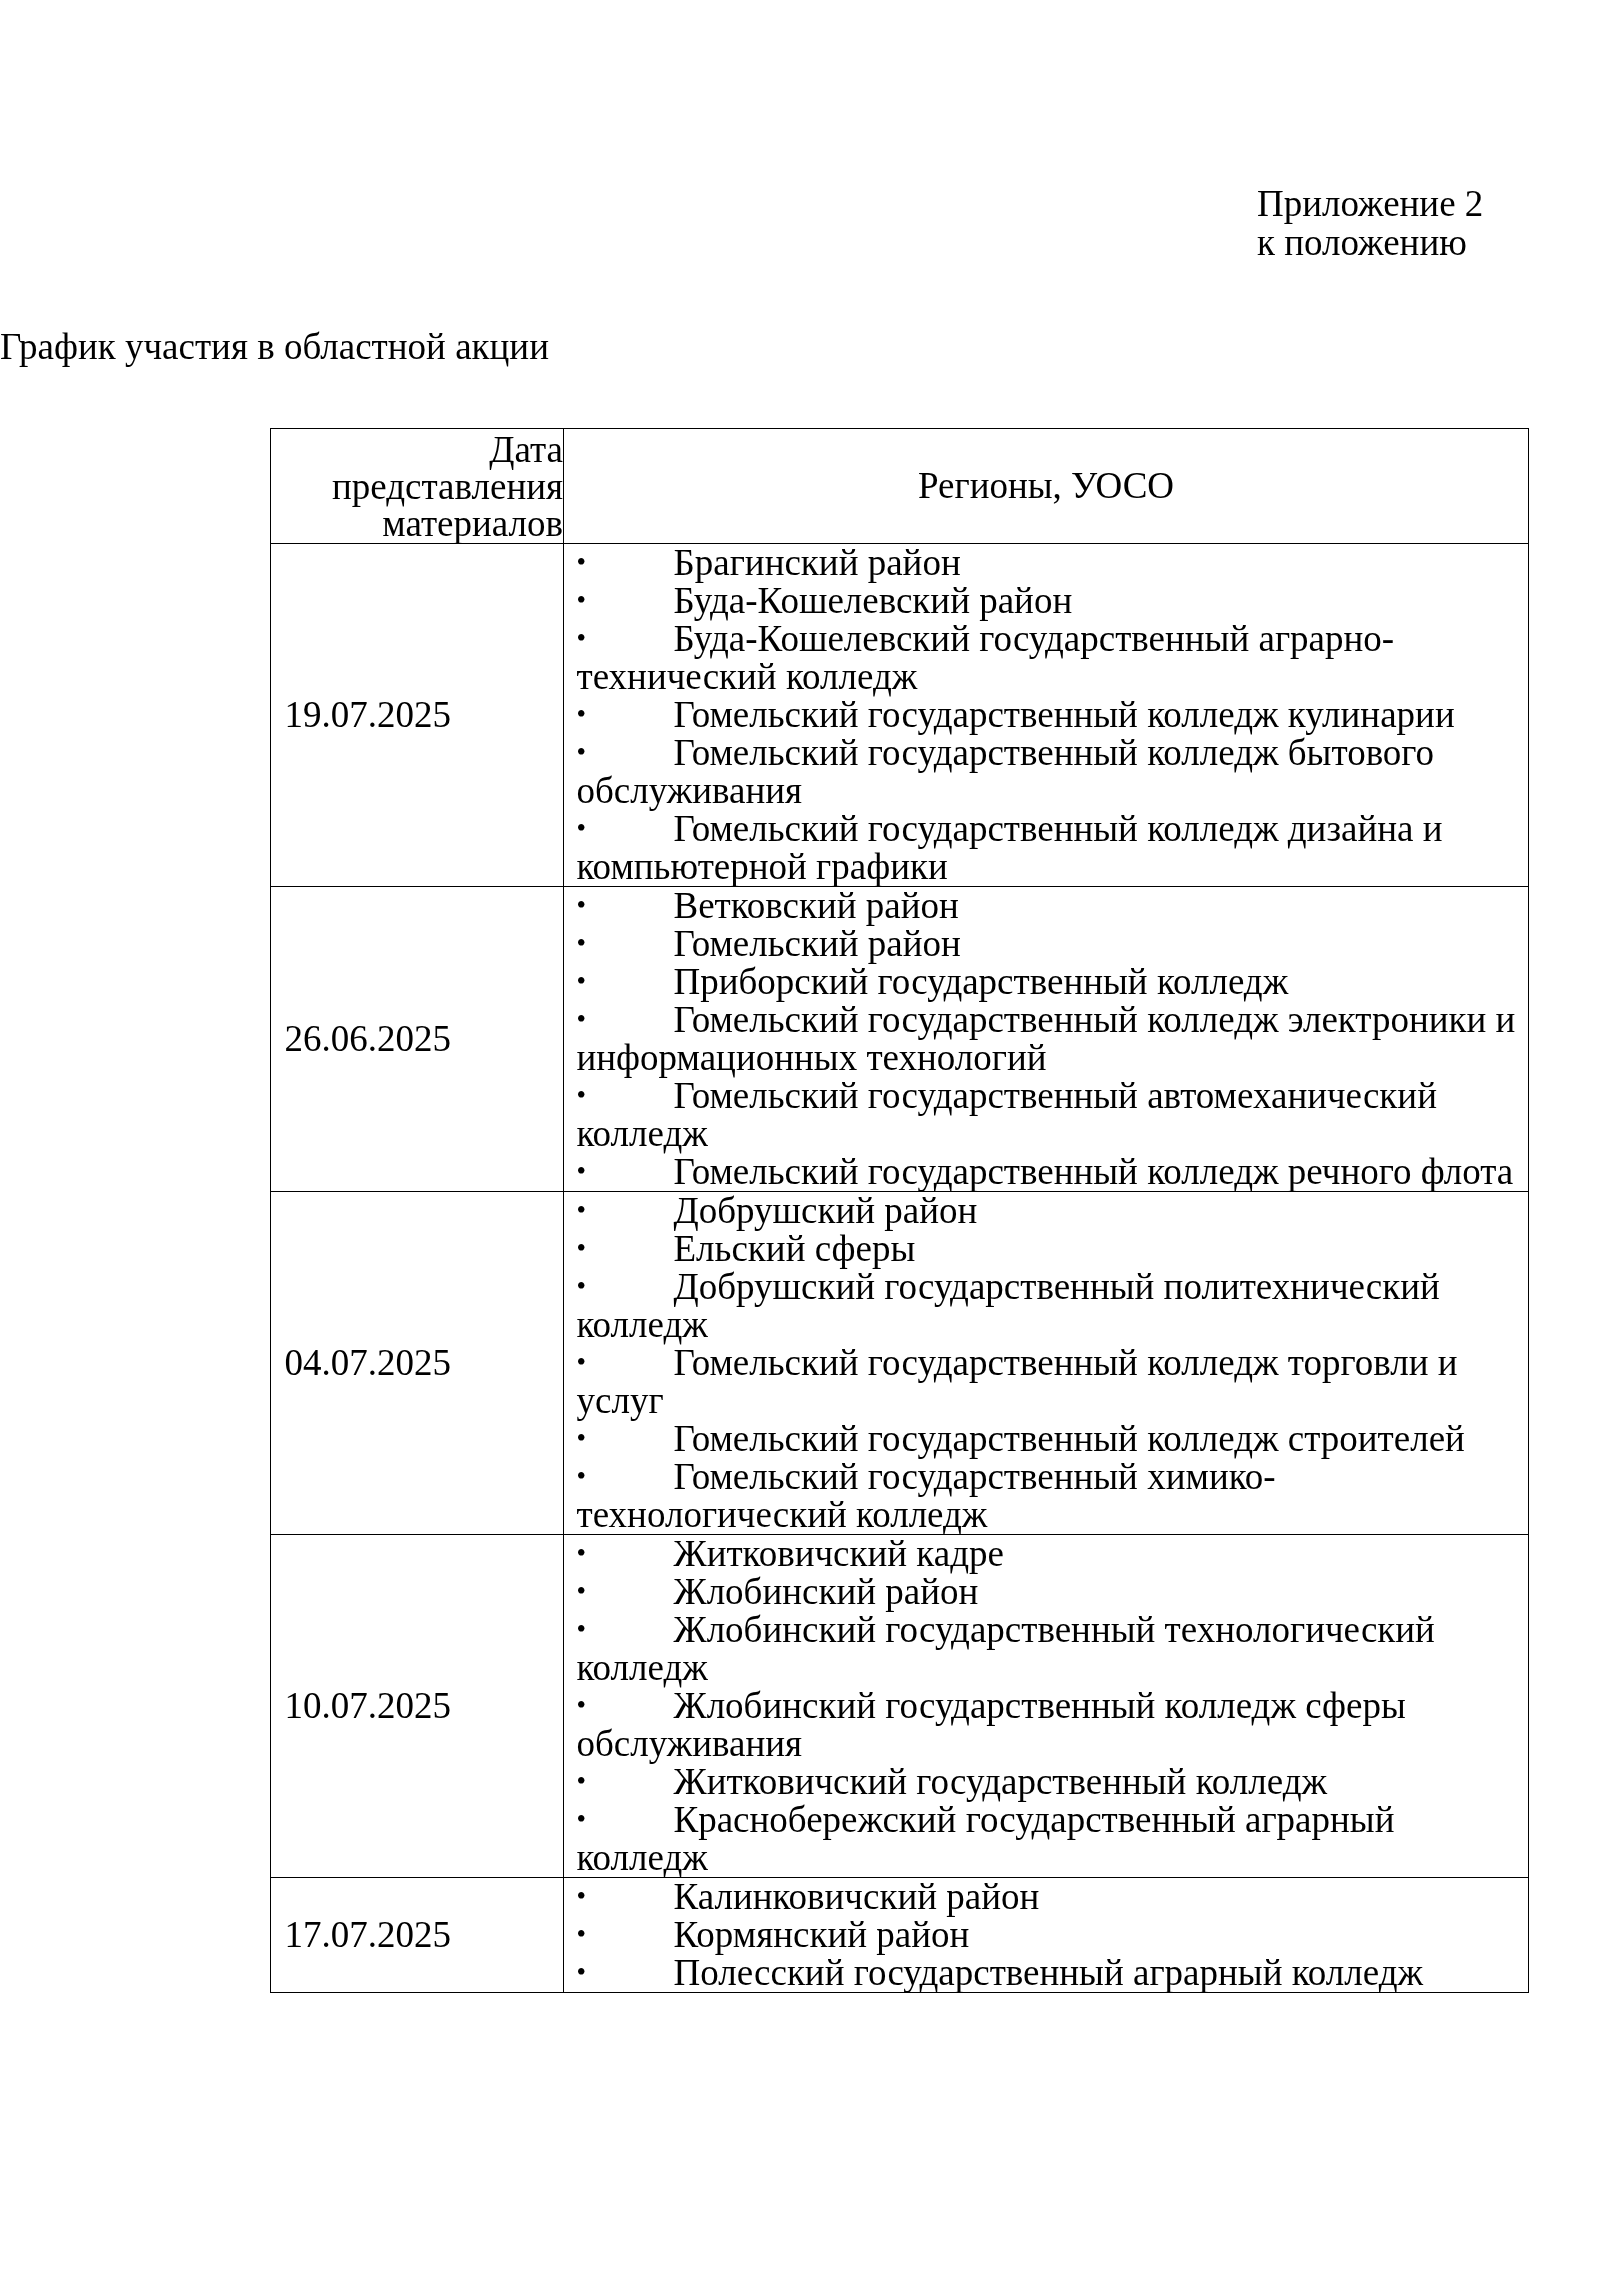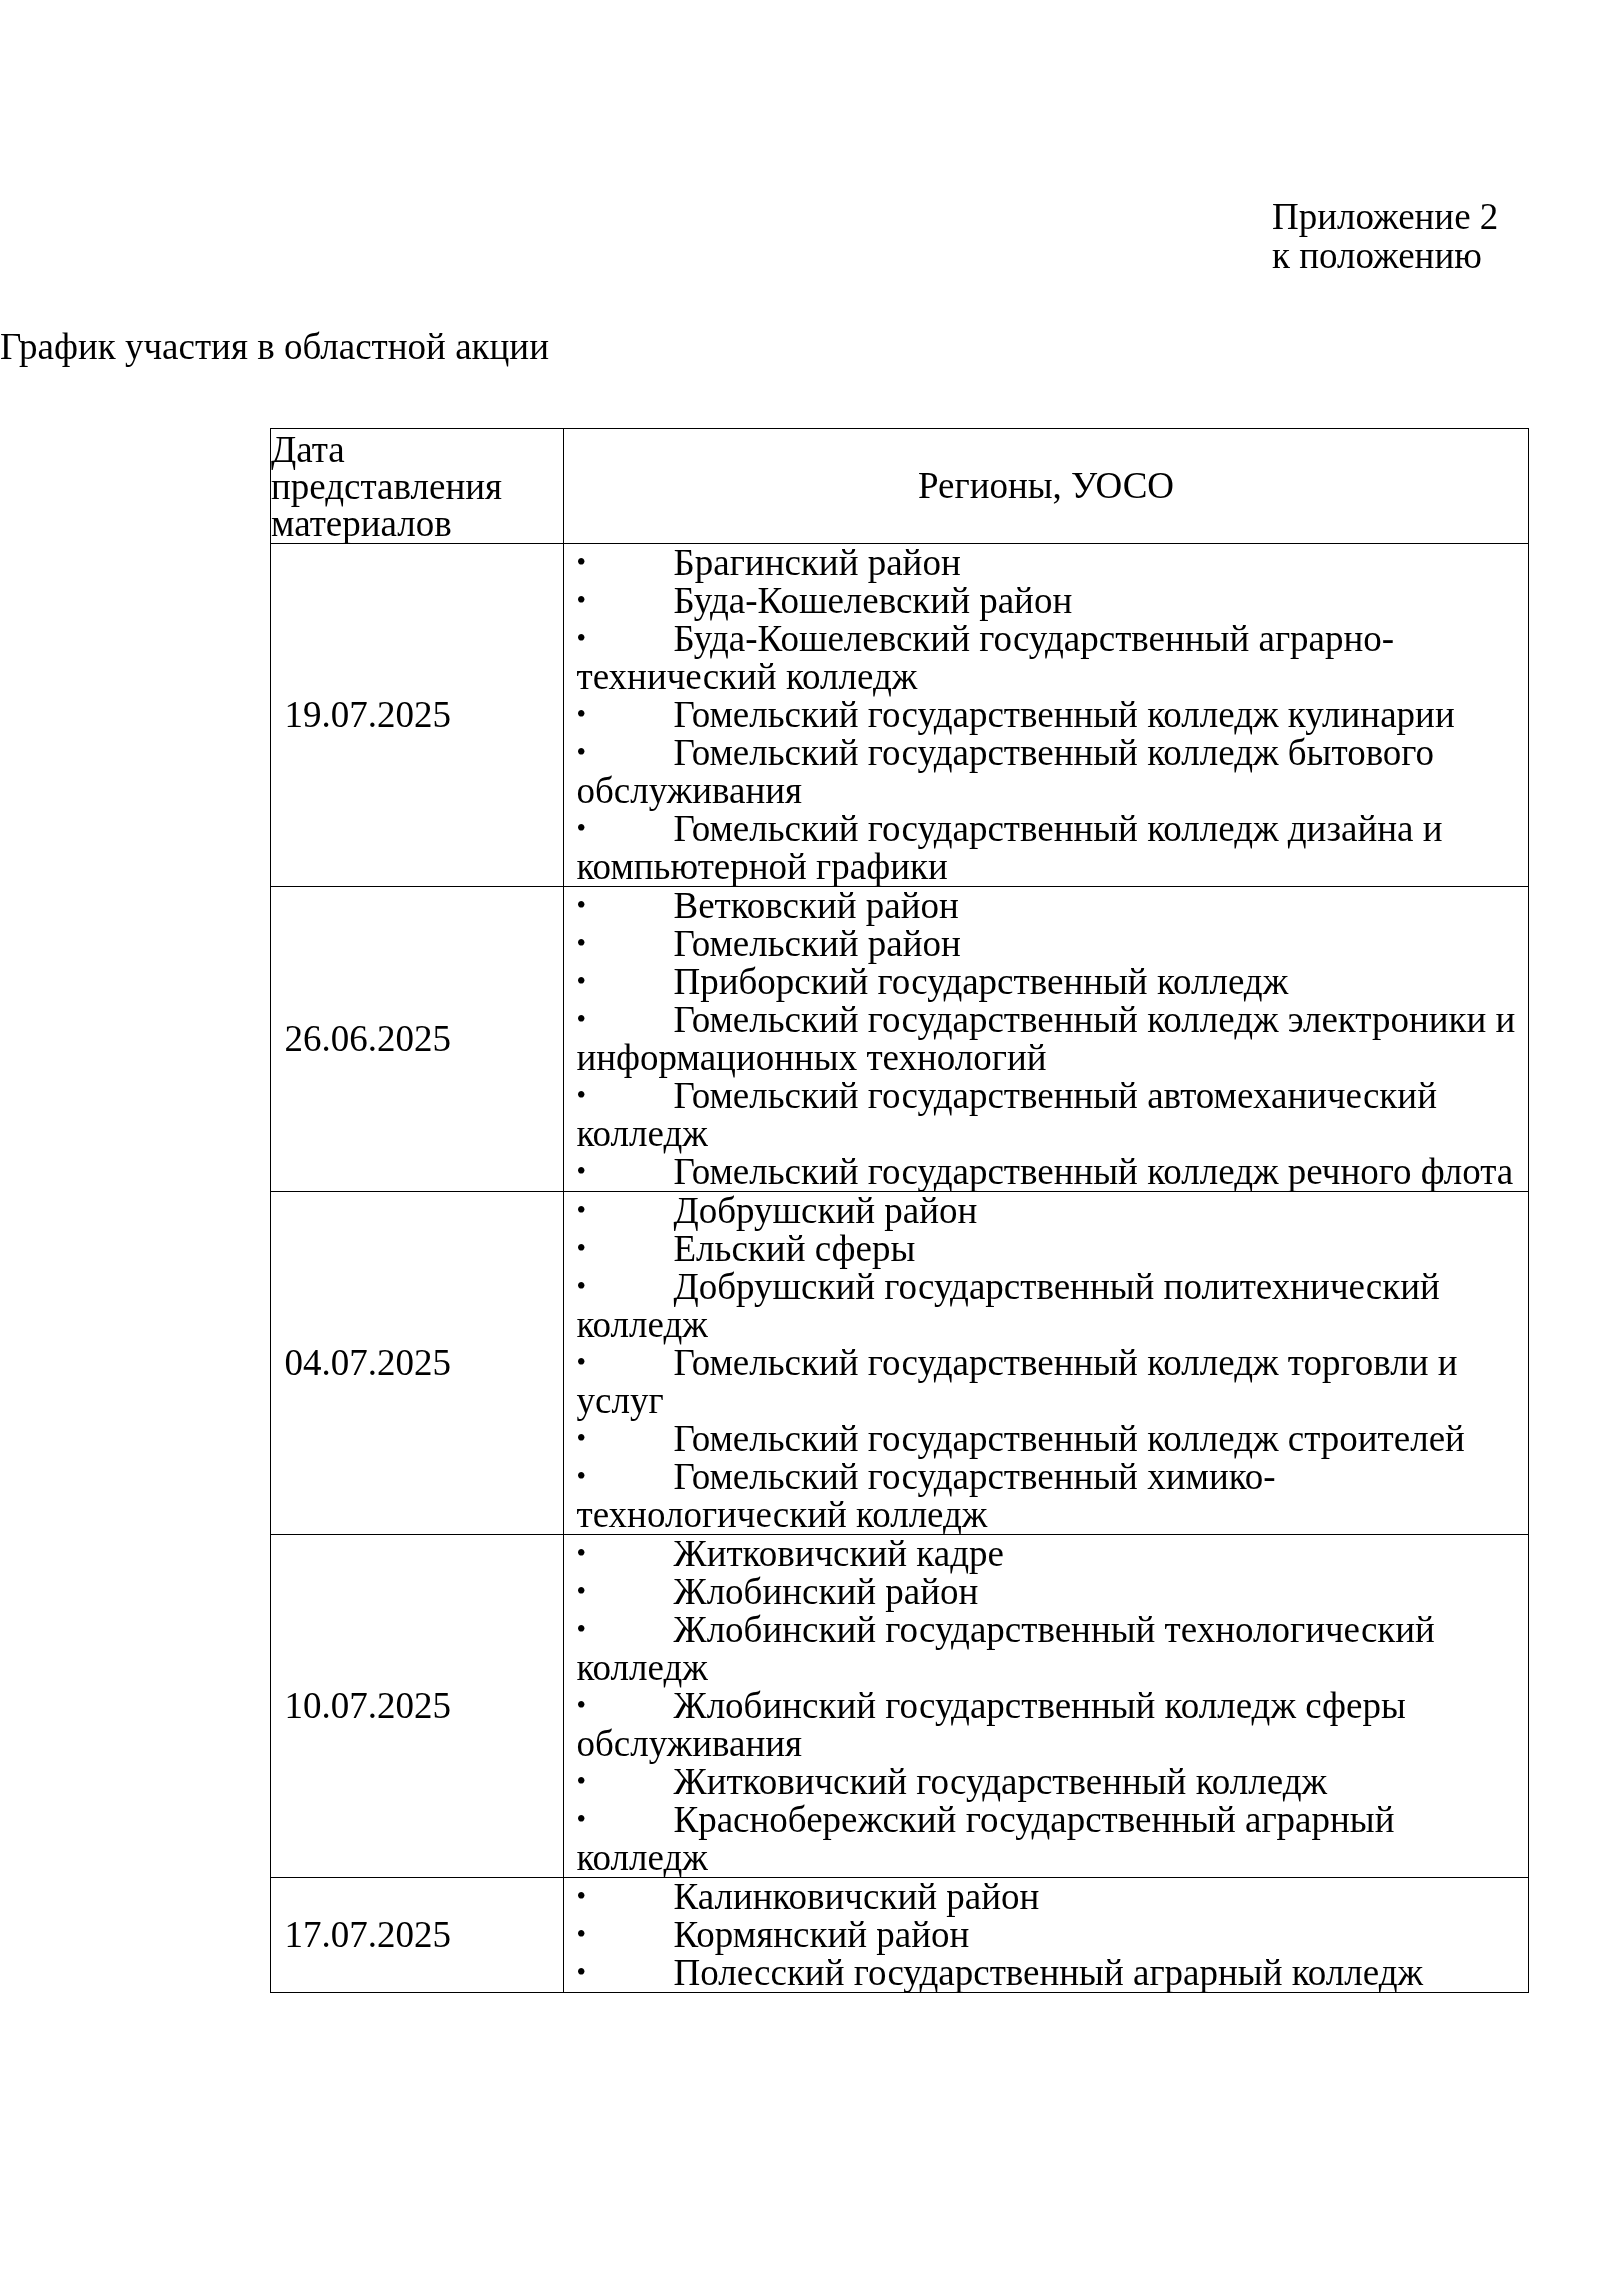--- a/index.html
+++ b/index.html
@@ -11,25 +11,24 @@
       width: 1622px;
       height: 2293px;
       position: relative;
       overflow: hidden;
       font-family: "Liberation Serif", "DejaVu Serif", serif;
       color: #000000;
     }
     .appendix {
       position: absolute;
       left: 1257px;
-      top: 197px;
+      top: 184px;
       font-size: 37px;
       line-height: 39px;
       white-space: nowrap;
-      margin-left: 15px;
     }
     .doc-title {
       position: absolute;
       left: 0;
       width: 1622px;
       top: 327px;
       text-align: left;
       font-size: 37px;
       line-height: 39px;
     }
@@ -46,21 +45,21 @@
     }
     .schedule td, .schedule th {
       border: 1.8px solid #000;
       padding: 0;
       vertical-align: middle;
       font-weight: normal;
     }
     .col-date { width: 293px; }
     .col-regions { width: 965px; }
     .head-date {
-      text-align: left;
+      text-align: right;
       height: 114px;
       line-height: 37px;
     }
     .head-regions {
       text-align: center;
     }
     .date-cell {
       padding-left: 13.4px !important;
       text-align: left;
     }

